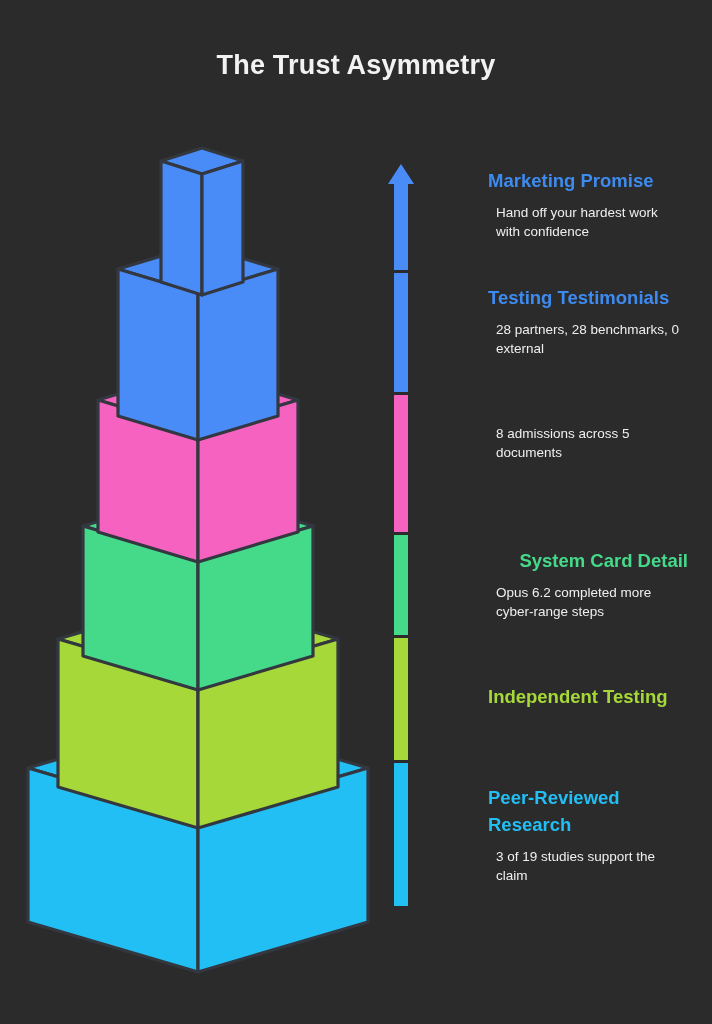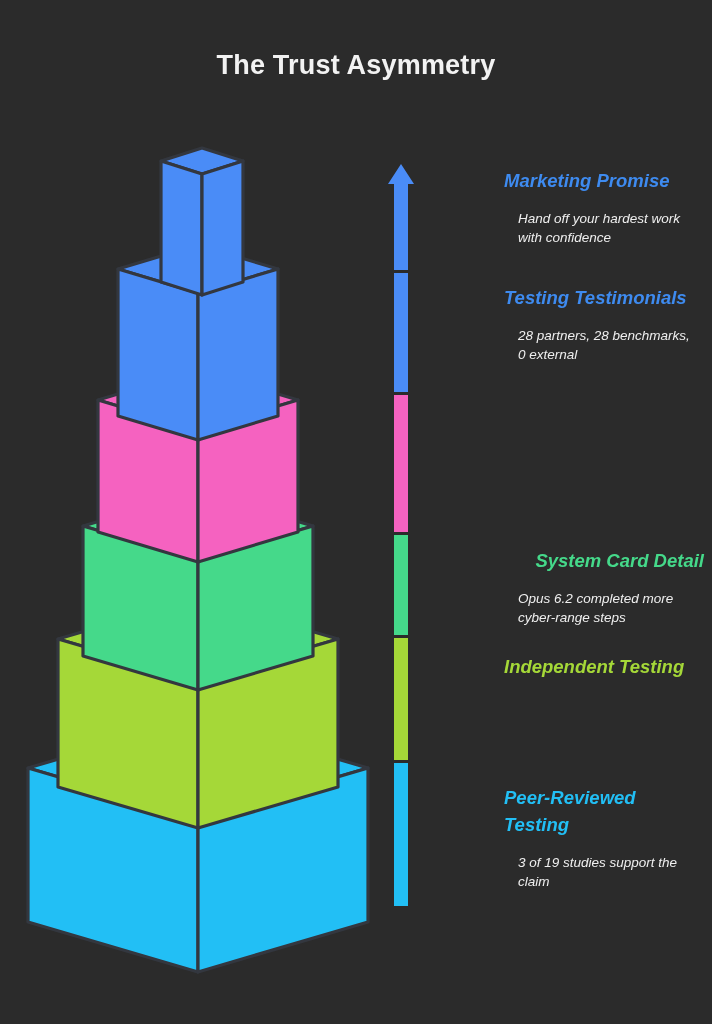--- a/index.html
+++ b/index.html
@@ -40,35 +40,34 @@
     left: 0;
   }
   .legend {
     position: absolute;
     left: 488px;
     top: 168px;
     width: 200px;
   }
   .legend-item {
     position: absolute;
-    left: 16px;
+    left: 0;
     width: 200px;
-    font-style: italic;
   }
   .legend-title {
     font-size: 18.5px;
     font-weight: bold;
     line-height: 1.45;
     margin: 0 0 7px 0;
   }
   .legend-desc {
     font-size: 13.5px;
     color: #efefef;
     line-height: 1.42;
-    margin: 14px;
+    margin: 8px;
   }
 </style>
 </head>
 <body>
 
 <div id="page-root">
 
   <div class="title">The Trust Asymmetry</div>
 
   <svg id="pyramid-svg" width="712" height="1024" viewBox="0 0 712 1024">
@@ -121,31 +120,32 @@
       <div class="legend-title" style="color: rgb(62, 139, 240);">Marketing Promise</div>
       <div class="legend-desc">Hand off your hardest work with confidence</div>
     </div>
 
     <div class="legend-item" style="top:117px">
       <div class="legend-title" style="color: rgb(62, 139, 240);">Testing Testimonials</div>
       <div class="legend-desc">28 partners, 28 benchmarks, 0 external</div>
     </div>
 
     <div class="legend-item" style="top:248px">
+      <div class="legend-desc">8 admissions across 5 documents</div>
     </div>
 
     <div class="legend-item" style="top:380px">
       <div class="legend-title" style="color: rgb(69, 217, 138); text-align: right;">System Card Detail</div>
       <div class="legend-desc">Opus 6.2 completed more cyber-range steps</div>
     </div>
 
     <div class="legend-item" style="top:486px">
-      <div class="legend-title" style="color: rgb(165, 216, 56);">Independent Testing</div>
+      <div class="legend-title" style="color: rgb(165, 216, 56); margin-top: 30px;">Independent Testing</div>
     </div>
 
     <div class="legend-item" style="top:617px">
-      <div class="legend-title" style="color: rgb(34, 191, 245);">Peer-Reviewed Testing</div>
+      <div class="legend-title" style="color: rgb(34, 191, 245);">Peer-Reviewed Research</div>
       <div class="legend-desc">3 of 19 studies support the claim</div>
     </div>
 
   </div>
 
 </div>
 
 </body></html>

